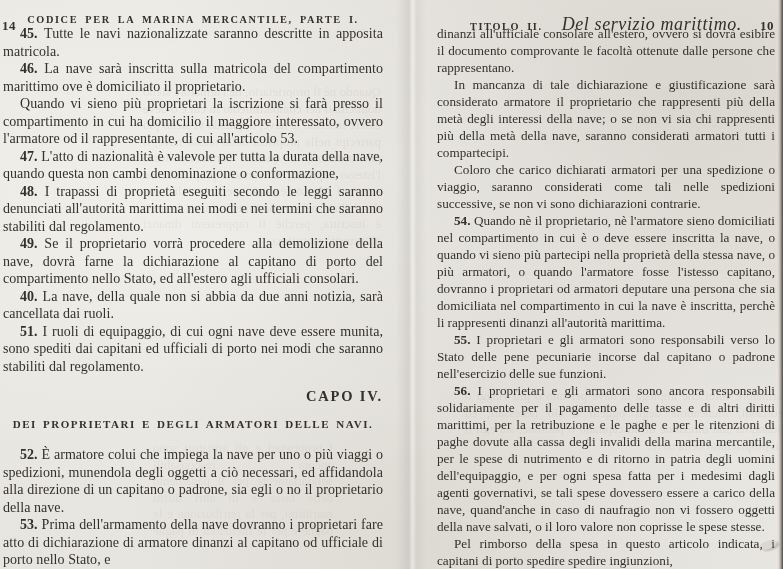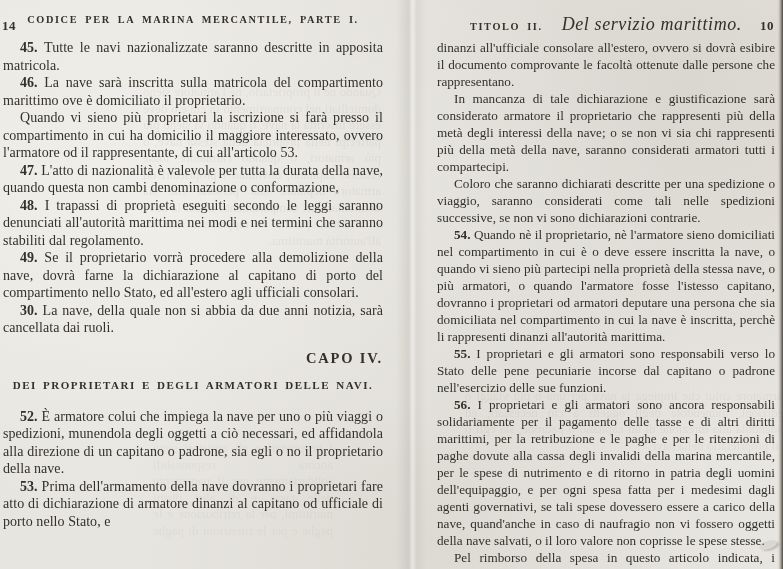--- a/index.html
+++ b/index.html
@@ -37,21 +37,21 @@
   .page-right { left:437px; width:338px; }
 
   .running-head { position:relative; height:19px; }
   .pagenum { position:absolute; top:18px; font-weight:bold; font-size:13px; letter-spacing:.5px; }
   .pagenum.pos-left  { left:-1px; }
   .pagenum.pos-right { right:1px; }
   .head-center { display:block; text-align:center; padding-top:14px; }
   .head-caps   { font-weight:bold; font-size:10.3px; letter-spacing:1.6px; word-spacing:3px; }
   .head-italic { font-style:italic; font-size:18px; letter-spacing:.6px; margin-left:19px; }
 
-  .text-col { position:relative; z-index:3; margin-top:20px; text-align:justify;
+  .text-col { position:relative; z-index:3; margin-top:6px; text-align:justify;
               text-justify:inter-word; hyphens:auto; }
   .col-left  { font-size:14px;   line-height:17.5px; letter-spacing:.05px; }
   .col-right { font-size:13.2px; line-height:17px; }
 
   .para { margin:0; text-indent:17px; }
   .para.para-cont { text-indent:0; }
   .art-num { font-weight:bold; }
 
   .chapter-heading {
     margin:13px 0 10px; text-align:right; text-indent:0;
@@ -88,38 +88,39 @@
     </header>
     <div class="ghost ghost-a" aria-hidden="true">Quando nè il proprietario, nè l'armatore sieno domiciliati nel compartimento in cui è o deve essere inscritta la nave, o quando vi sieno più partecipi nella proprietà della stessa nave, o più armatori, o quando l'armatore fosse l'istesso capitano, dovranno i proprietari od armatori deputare una persona che sia domiciliata nel compartimento in cui la nave è inscritta, perchè li rappresenti dinanzi all'autorità marittima.</div>
     <div class="ghost ghost-c" aria-hidden="true">I proprietari e gli armatori sono ancora responsabili solidariamente per il pagamento delle tasse e di altri diritti marittimi, per la retribuzione e le paghe e per le ritenzioni di paghe dovute alla cassa degli invalidi della marina mercantile, per le spese di nutrimento e di ritorno in patria degli uomini dell'equipaggio, e per ogni spesa fatta per i medesimi dagli agenti governativi, se tali spese dovessero essere a carico della nave, quand'anche in caso di naufragio non vi fossero oggetti della nave salvati, o il loro valore non coprisse le spese stesse.</div>
     <div class="text-col col-left" id="col-left" lang="it">
         <p class="para article"><span class="art-num">45. </span>Tutte le navi nazionalizzate saranno descritte in apposita matricola.</p>
         <p class="para article"><span class="art-num">46. </span>La nave sarà inscritta sulla matricola del compartimento marittimo ove è domiciliato il proprietario.</p>
         <p class="para para">Quando vi sieno più proprietari la iscrizione si farà presso il compartimento in cui ha domicilio il maggiore interessato, ovvero l'armatore od il rappresentante, di cui all'articolo 53.</p>
         <p class="para article"><span class="art-num">47. </span>L'atto di nazionalità è valevole per tutta la durata della nave, quando questa non cambi denominazione o conformazione,</p>
         <p class="para article"><span class="art-num">48. </span>I trapassi di proprietà eseguiti secondo le leggi saranno denunciati all'autorità marittima nei modi e nei termini che saranno stabiliti dal regolamento.</p>
         <p class="para article"><span class="art-num">49. </span>Se il proprietario vorrà procedere alla demolizione della nave, dovrà farne la dichiarazione al capitano di porto del compartimento nello Stato, ed all'estero agli ufficiali consolari.</p>
-        <p class="para article"><span class="art-num">30. </span>La nave, della quale non si abbia da due anni notizia, sarà cancellata dai ruoli.</p>
+        <p class="para article"><span class="art-num">40. </span>La nave, della quale non si abbia da due anni notizia, sarà cancellata dai ruoli.</p>
+        <p class="para article"><span class="art-num">51. </span>I ruoli di equipaggio, di cui ogni nave deve essere munita, sono spediti dai capitani ed ufficiali di porto nei modi che saranno stabiliti dal regolamento.</p>
         <h2 class="chapter-heading">CAPO IV.</h2>
         <h3 class="chapter-subheading">DEI PROPRIETARI E DEGLI ARMATORI DELLE NAVI.</h3>
         <p class="para article"><span class="art-num">52. </span>È armatore colui che impiega la nave per uno o più viaggi o spedizioni, munendola degli oggetti a ciò necessari, ed affidandola alla direzione di un capitano o padrone, sia egli o no il proprietario della nave.</p>
         <p class="para article"><span class="art-num">53. </span>Prima dell'armamento della nave dovranno i proprietari fare atto di dichiarazione di armatore dinanzi al capitano od ufficiale di porto nello Stato, e</p>
       </div>
   </section>
 
   <section class="page page-right">
     <header class="running-head">
       <span class="head-center"><span class="head-caps">TITOLO II.</span><span class="head-italic">Del servizio marittimo.</span></span>
       <span class="pagenum pos-right">10</span>
     </header>
     <div class="ghost ghost-b" aria-hidden="true">È armatore colui che impiega la nave per uno o più viaggi o spedizioni, munendola degli oggetti a ciò necessari, ed affidandola alla direzione di un capitano o padrone, sia egli o no il proprietario della nave.</div>
     <div class="text-col col-right" id="col-right" lang="it">
         <p class="para para-cont">dinanzi all'ufficiale consolare all'estero, ovvero si dovrà esibire il documento comprovante le facoltà ottenute dalle persone che rappresentano.</p>
         <p class="para para">In mancanza di tale dichiarazione e giustificazione sarà considerato armatore il proprietario che rappresenti più della metà degli interessi della nave; o se non vi sia chi rappresenti più della metà della nave, saranno considerati armatori tutti i compartecipi.</p>
-        <p class="para para">Coloro che saranno dichiarati descritte per una spedizione o viaggio, saranno considerati come tali nelle spedizioni successive, se non vi sono dichiarazioni contrarie.</p>
+        <p class="para para">Coloro che carico dichiarati armatori per una spedizione o viaggio, saranno considerati come tali nelle spedizioni successive, se non vi sono dichiarazioni contrarie.</p>
         <p class="para article"><span class="art-num">54. </span>Quando nè il proprietario, nè l'armatore sieno domiciliati nel compartimento in cui è o deve essere inscritta la nave, o quando vi sieno più partecipi nella proprietà della stessa nave, o più armatori, o quando l'armatore fosse l'istesso capitano, dovranno i proprietari od armatori deputare una persona che sia domiciliata nel compartimento in cui la nave è inscritta, perchè li rappresenti dinanzi all'autorità marittima.</p>
         <p class="para article"><span class="art-num">55. </span>I proprietari e gli armatori sono responsabili verso lo Stato delle pene pecuniarie incorse dal capitano o padrone nell'esercizio delle sue funzioni.</p>
         <p class="para article"><span class="art-num">56. </span>I proprietari e gli armatori sono ancora responsabili solidariamente per il pagamento delle tasse e di altri diritti marittimi, per la retribuzione e le paghe e per le ritenzioni di paghe dovute alla cassa degli invalidi della marina mercantile, per le spese di nutrimento e di ritorno in patria degli uomini dell'equipaggio, e per ogni spesa fatta per i medesimi dagli agenti governativi, se tali spese dovessero essere a carico della nave, quand'anche in caso di naufragio non vi fossero oggetti della nave salvati, o il loro valore non coprisse le spese stesse.</p>
         <p class="para para">Pel rimborso della spesa in questo articolo indicata, i capitani di porto spedire spedire ingiunzioni,</p>
       </div>
   </section>
 
 </div>
 
 </body></html>

